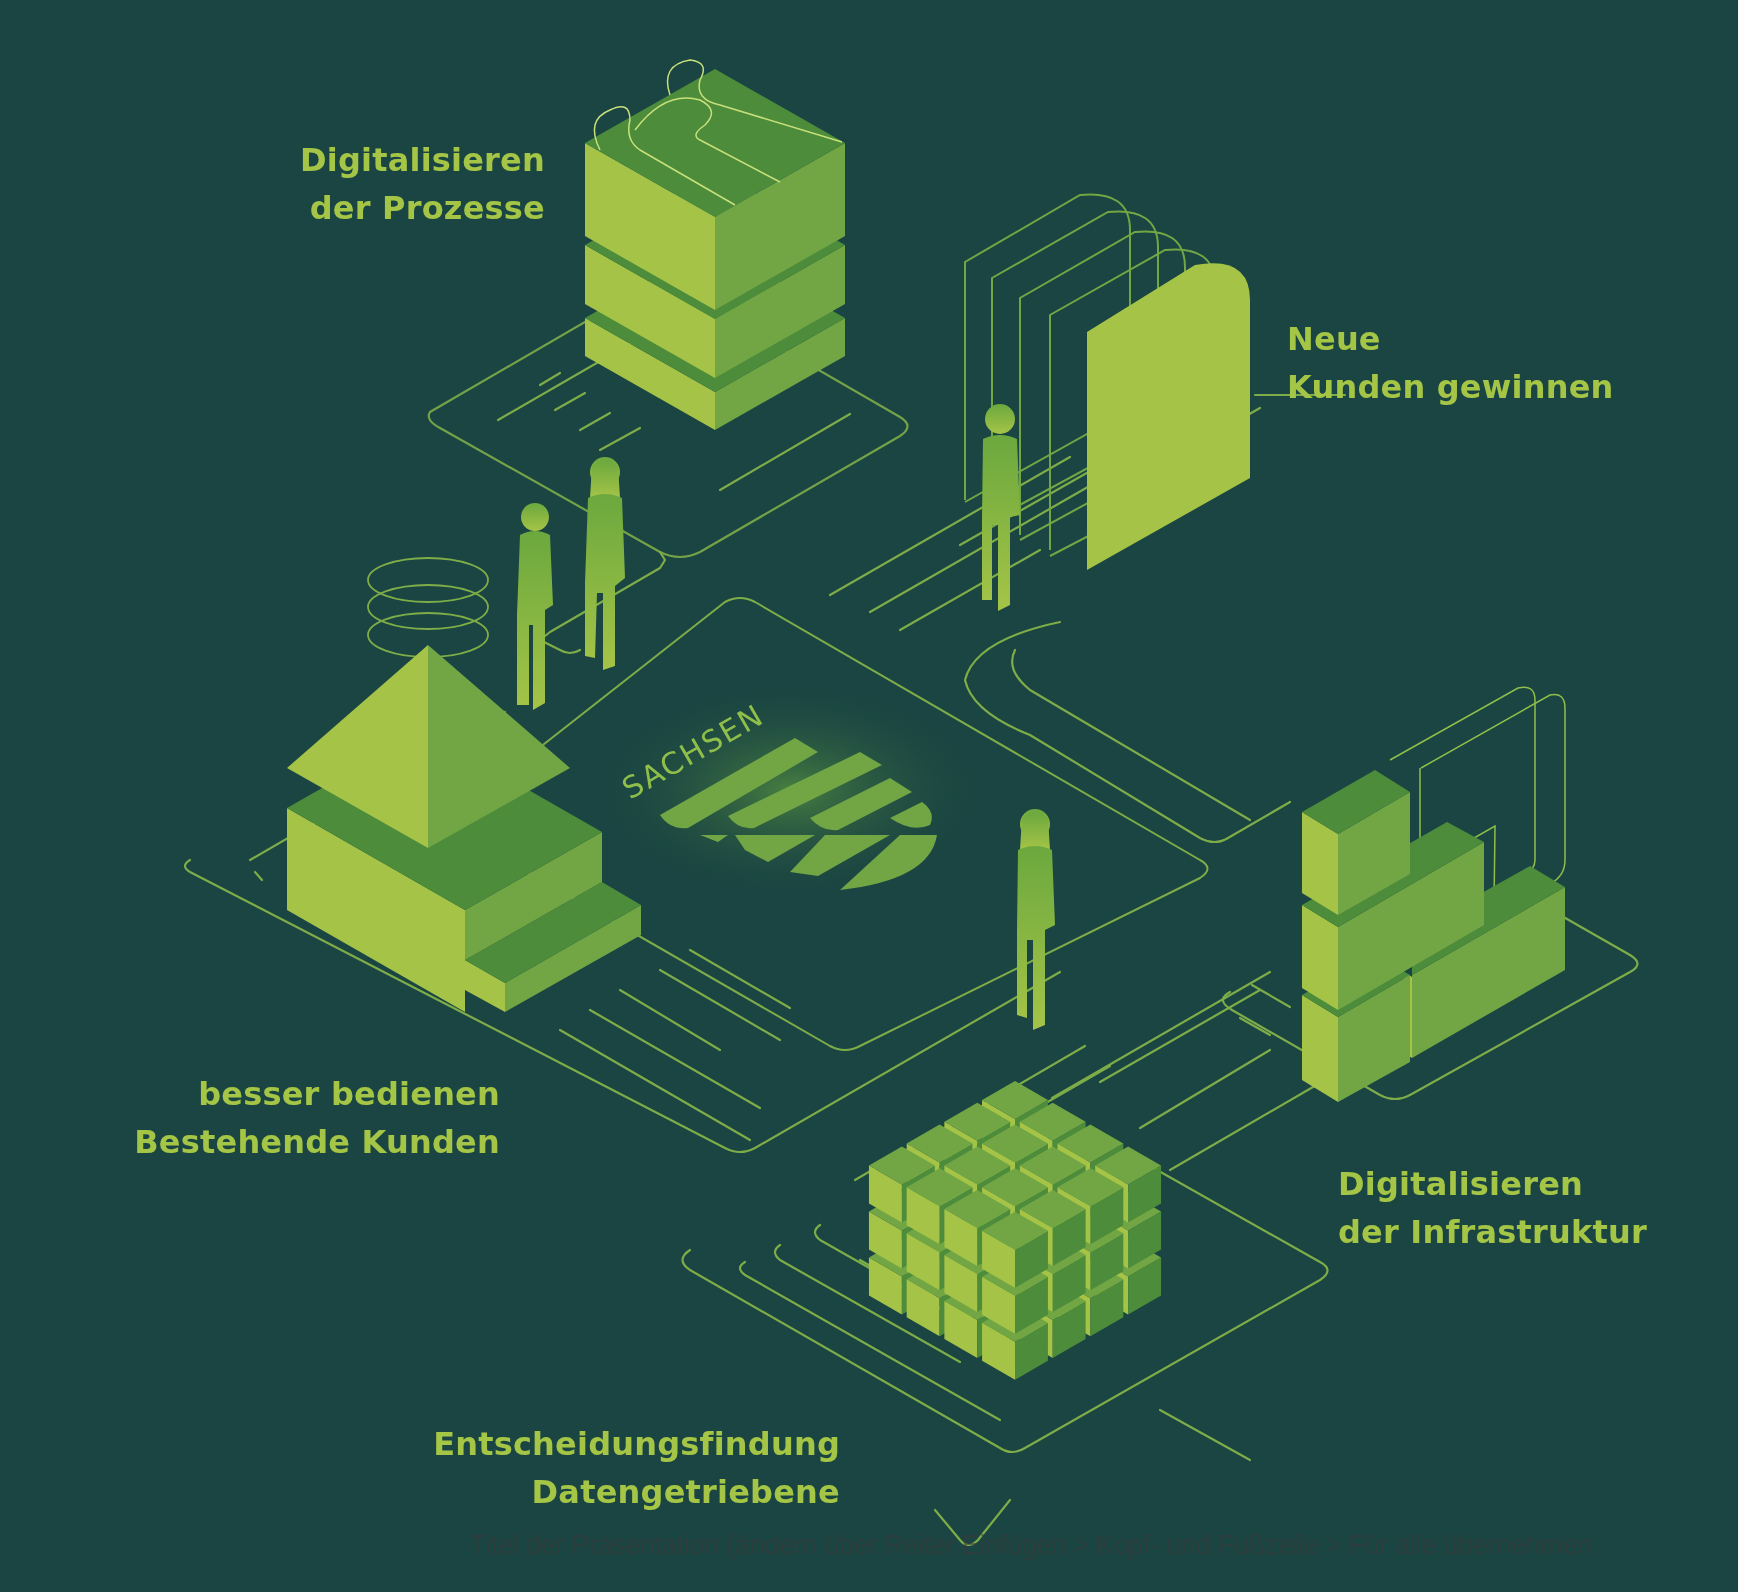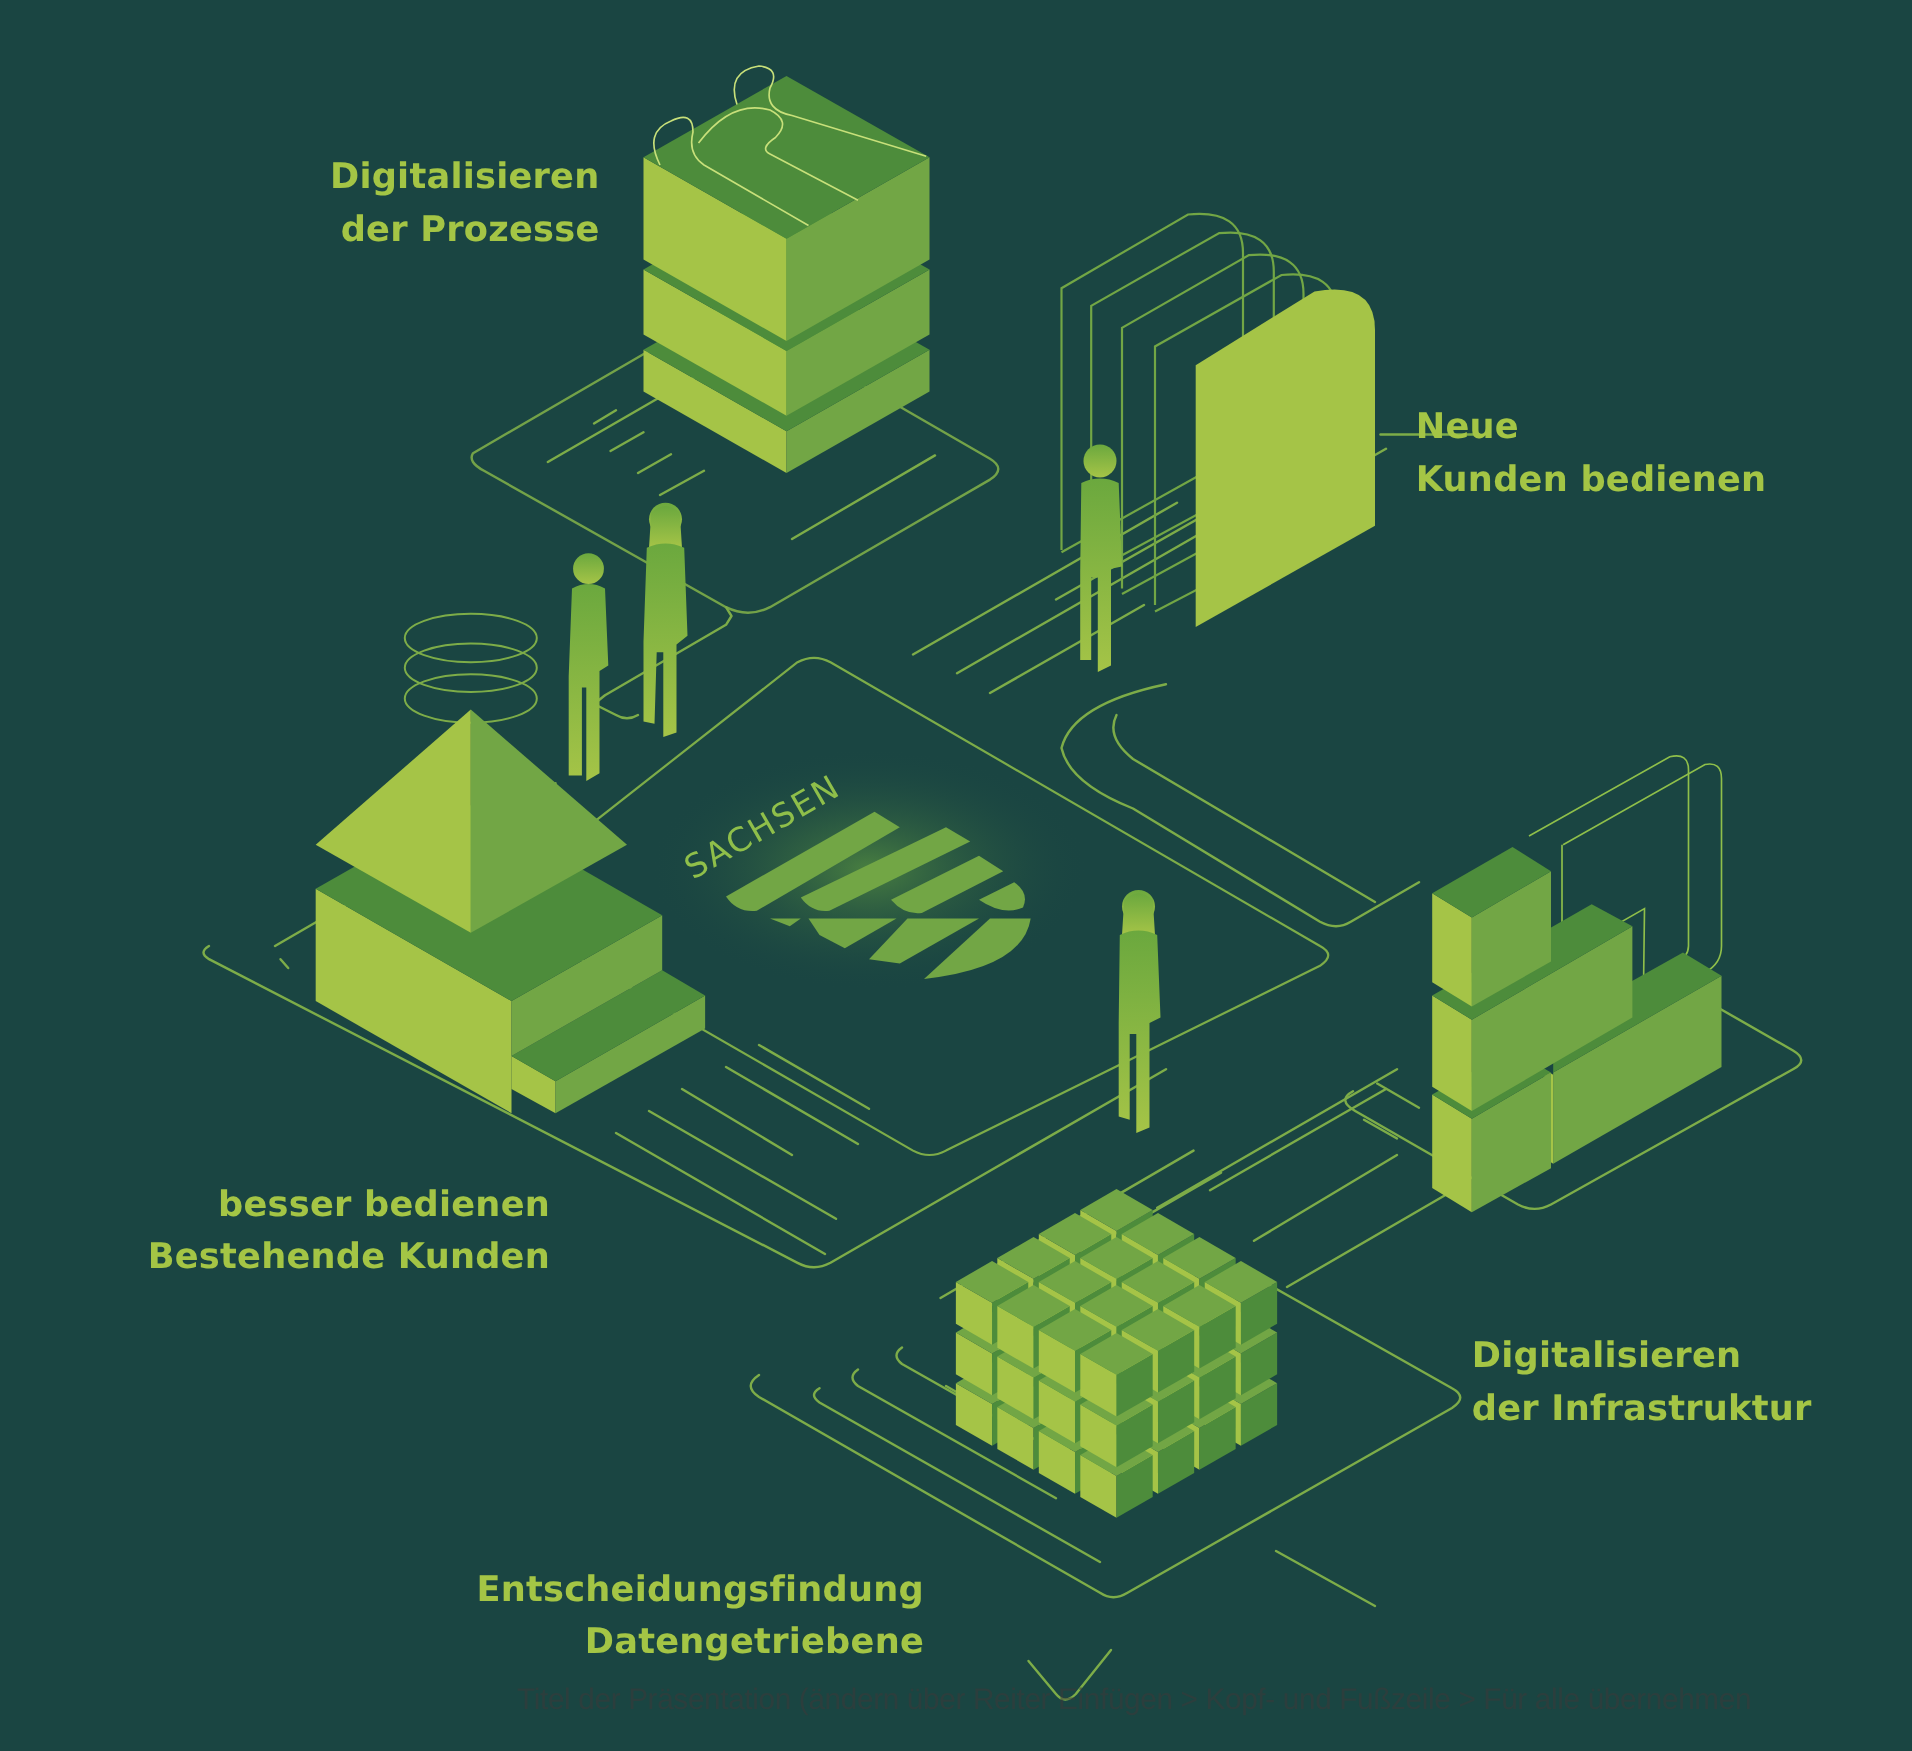--- a/index.html
+++ b/index.html
@@ -14,21 +14,21 @@
     position: absolute;
     color: #a4c545;
     font-weight: bold;
     font-size: 32px;
     line-height: 48px;
     letter-spacing: 0.2px;
     white-space: nowrap;
   }
   .label span { display: block; }
   .right { text-align: right; }
-  .left { text-align: left; margin-top: 48px; }
+  .left { text-align: left; }
   #lbl-digital { right: calc(1738px - 545px); top: 136px; }
   #lbl-neue { left: 1287px; top: 315px; }
   #lbl-bestehende { right: calc(1738px - 500px); top: 1070px; }
   #lbl-modern { left: 1338px; top: 1160px; }
   #lbl-daten { right: calc(1738px - 840px); top: 1420px; }
   #footer-text {
     position: absolute; left: 470px; top: 1530px;
     color: #3b3a3a; font-family: "Liberation Sans", sans-serif;
     font-size: 27px; white-space: nowrap; opacity: 0.55;
     letter-spacing: -0.3px;
@@ -359,21 +359,21 @@
     </g>
   </g>
 </svg>
 
 <div class="label right" id="lbl-digital">
   <span>Digitalisieren</span>
   <span>der Prozesse</span>
 </div>
 <div class="label left" id="lbl-neue">
   <span>Neue</span>
-  <span>Kunden bedienen</span>
+  <span>Kunden gewinnen</span>
 </div>
 <div class="label right" id="lbl-bestehende">
   <span>besser bedienen</span>
   <span>Bestehende Kunden</span>
 </div>
 <div class="label left" id="lbl-modern">
   <span>Digitalisieren</span>
   <span>der Infrastruktur</span>
 </div>
 <div class="label right" id="lbl-daten">

